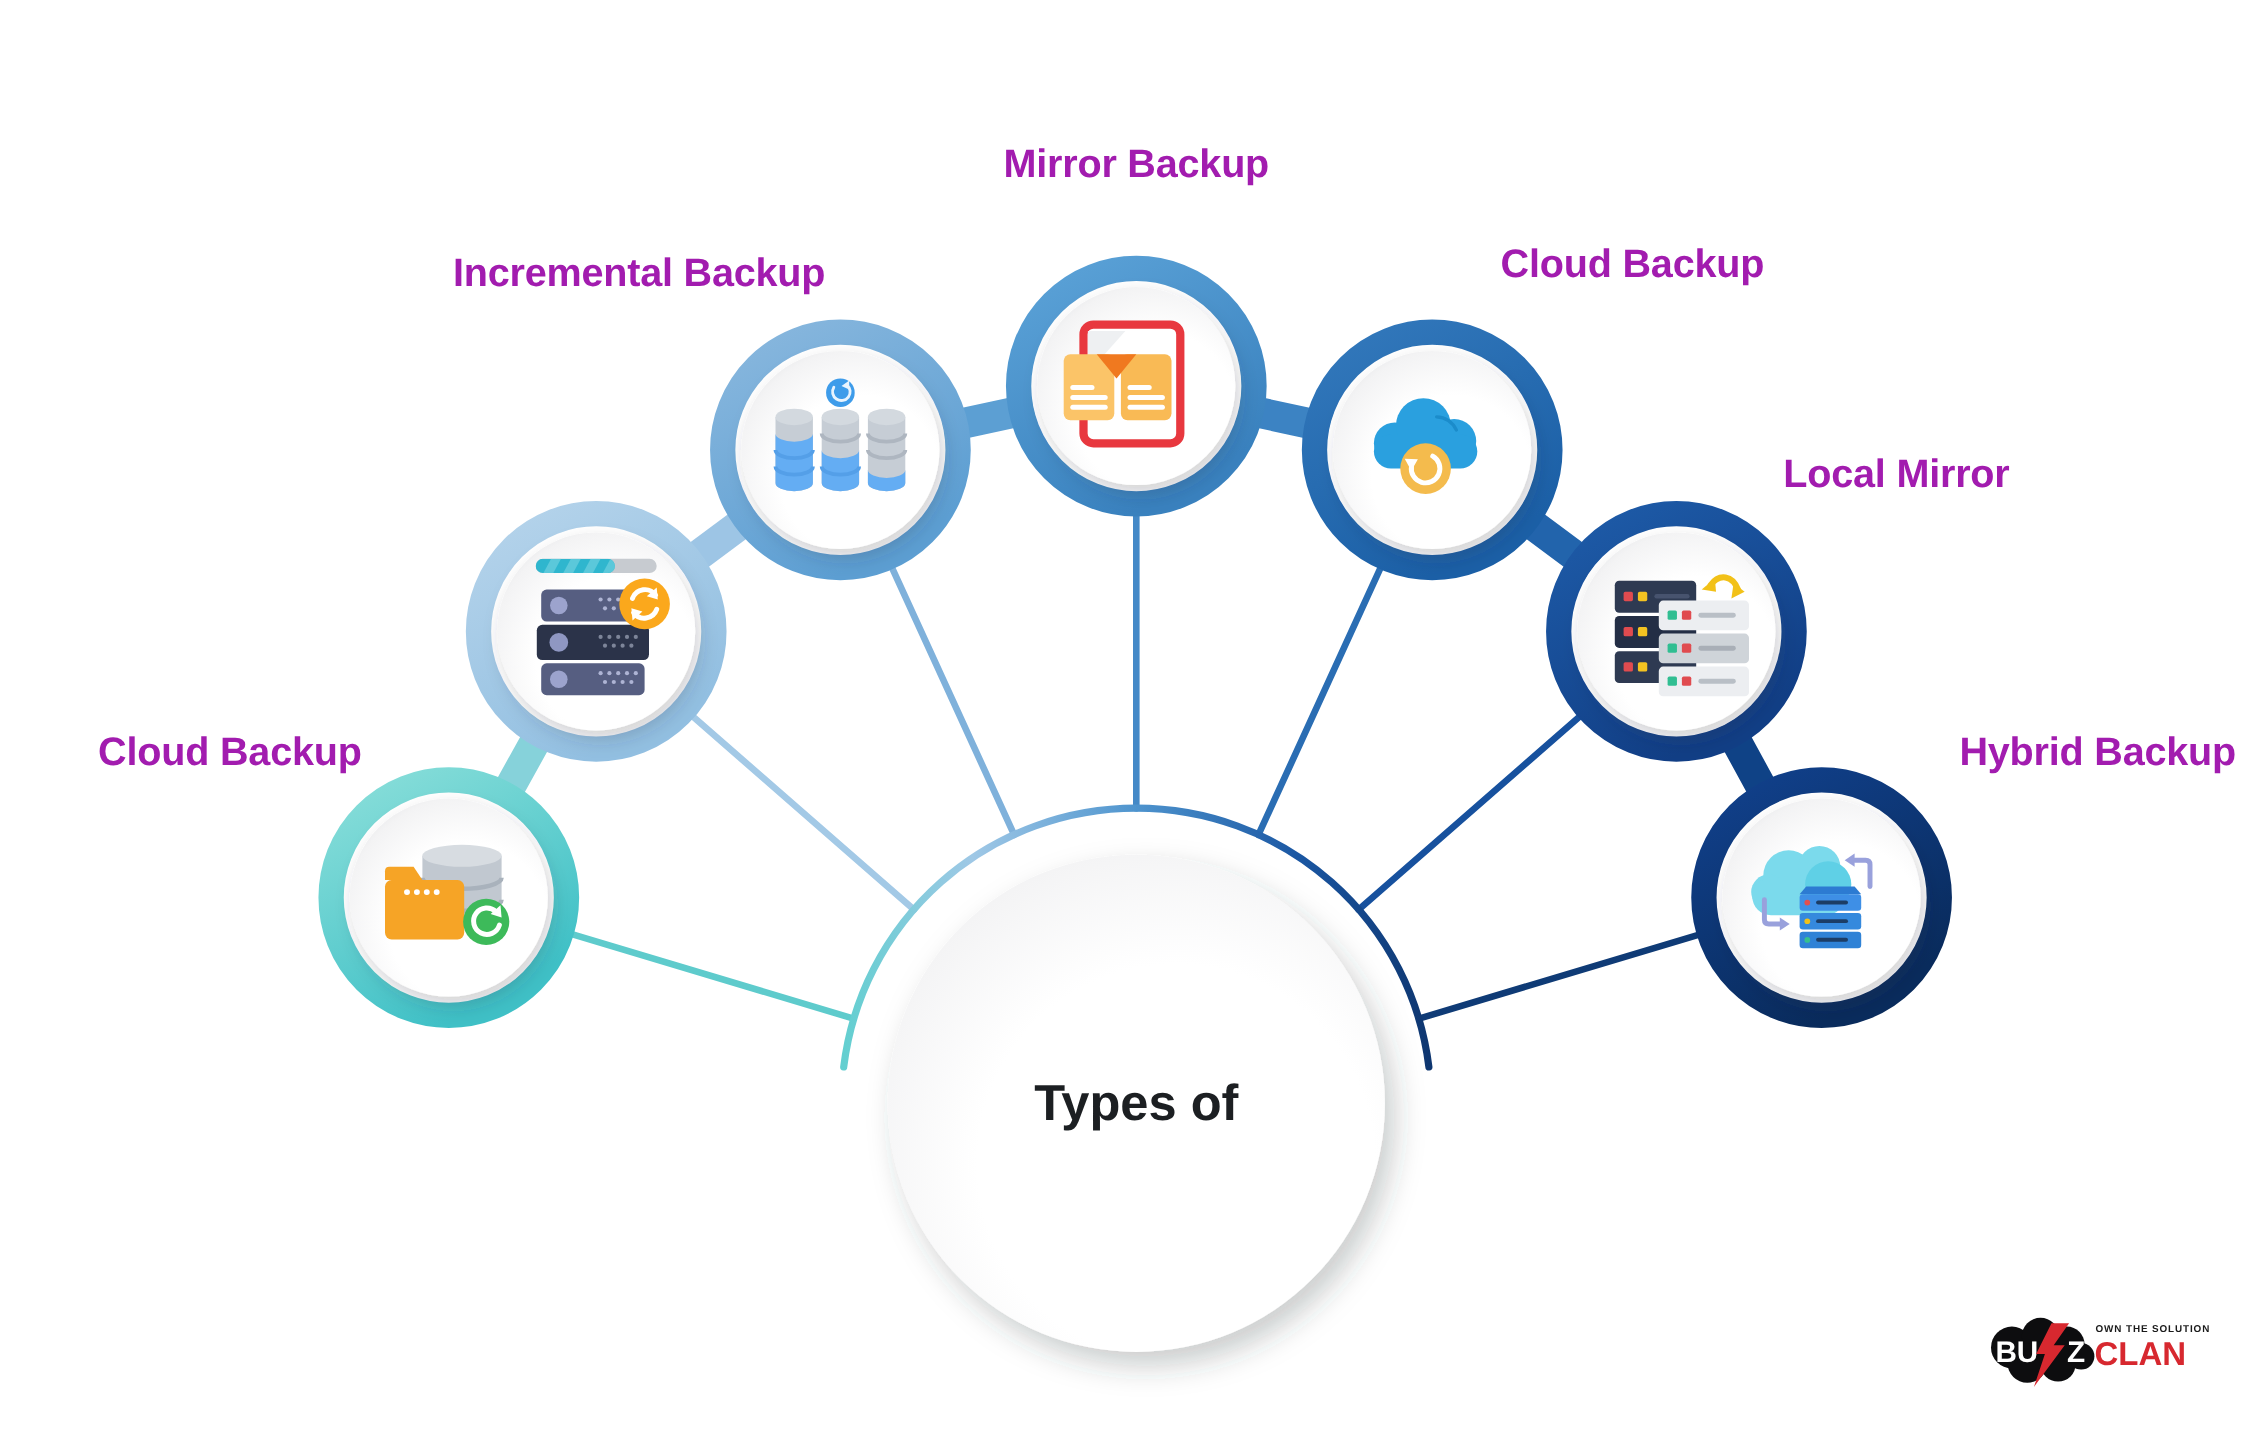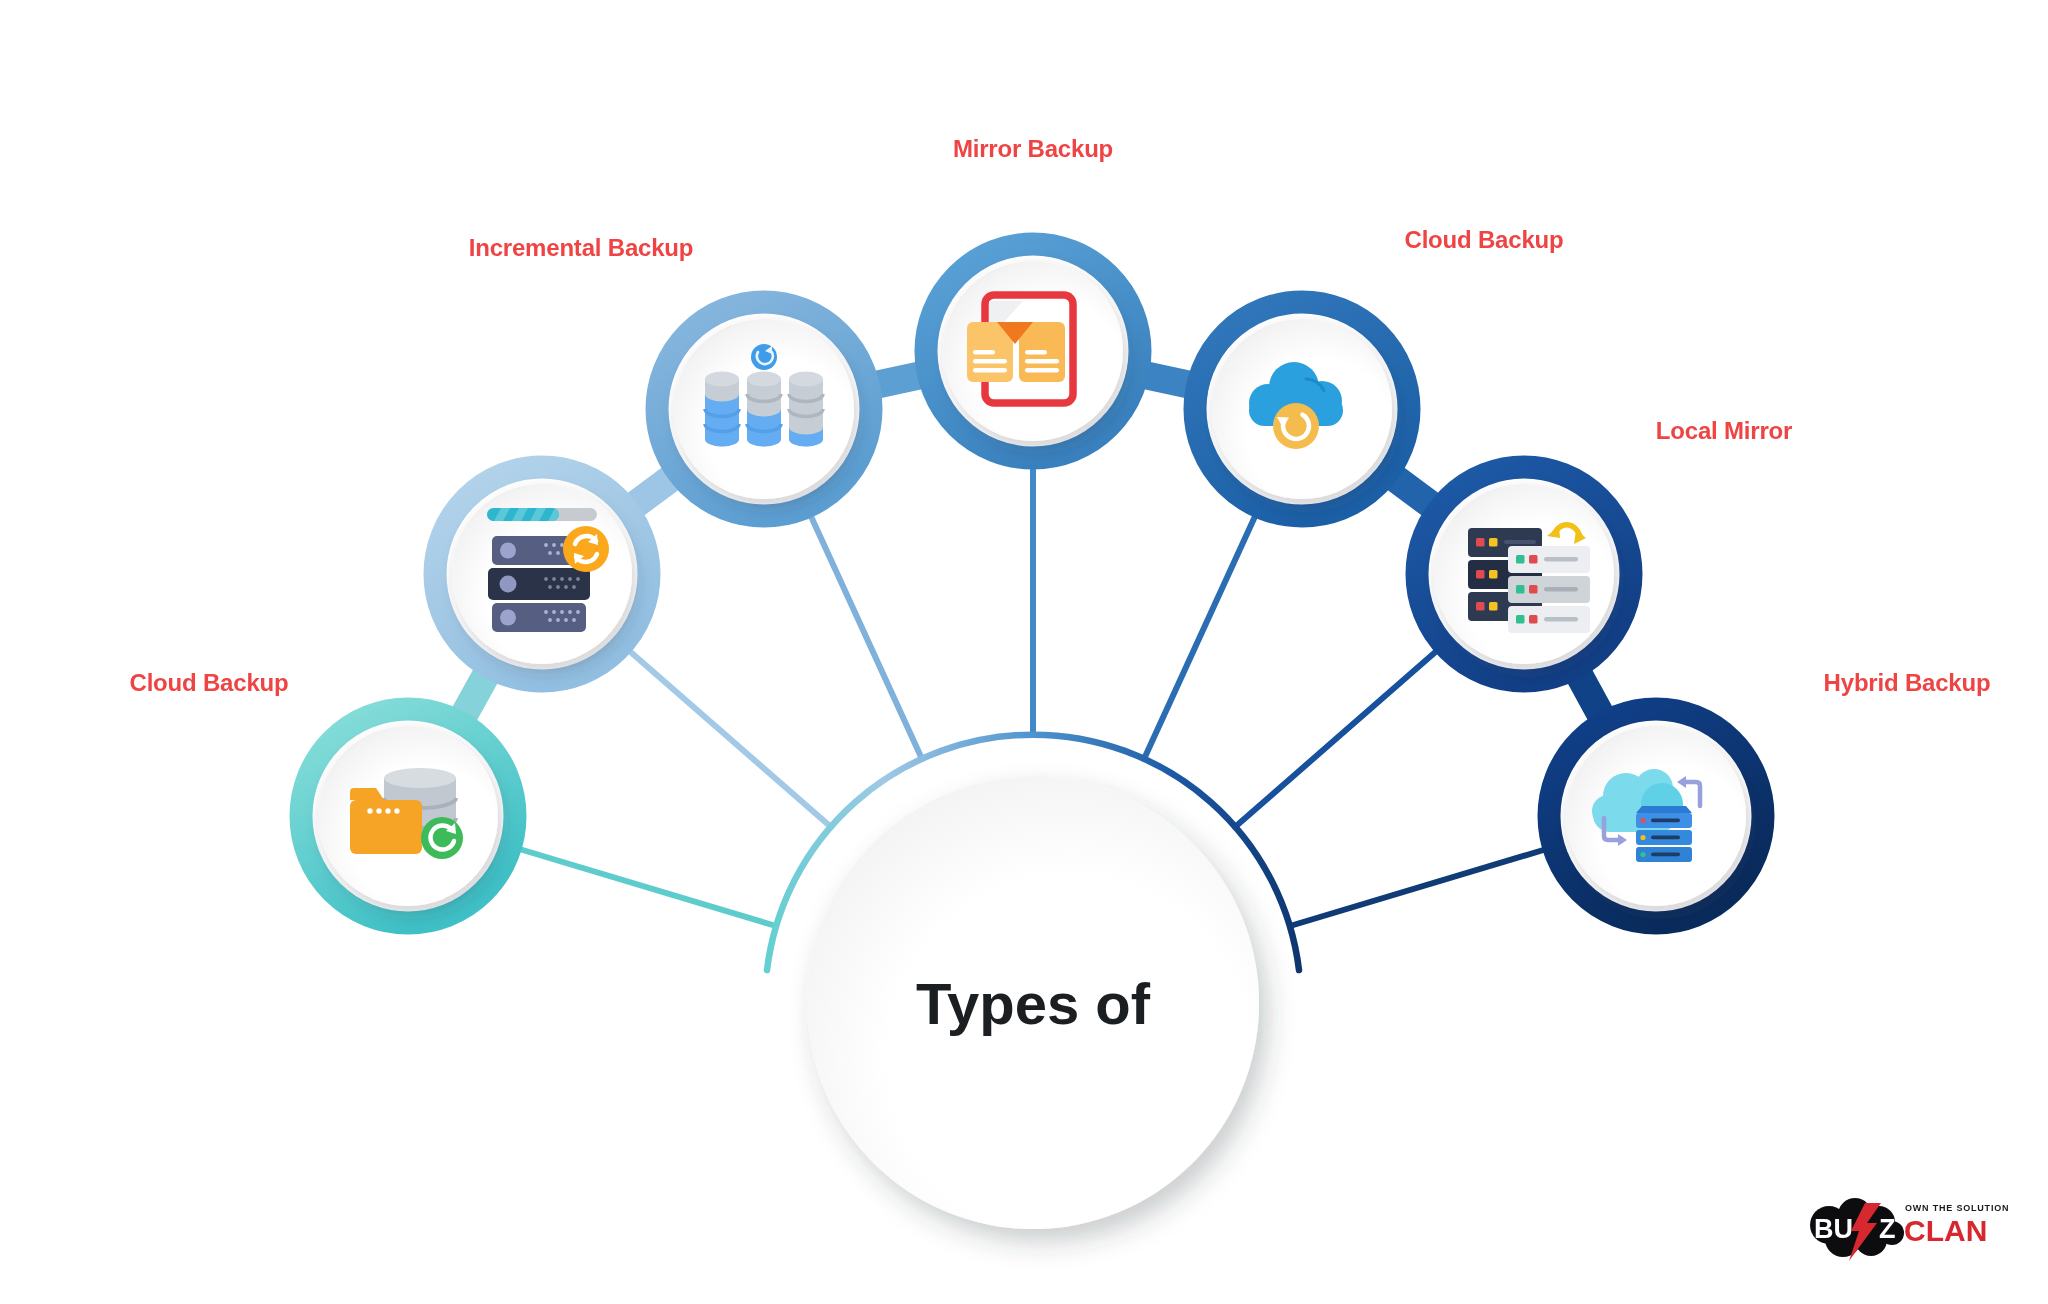--- a/index.html
+++ b/index.html
@@ -1,22 +1,22 @@
 <!DOCTYPE html>
 <html><head>
 <meta charset="utf-8">
 <style>
   html,body{margin:0;padding:0;background:#ffffff;}
   #canvas{position:relative;width:2048px;height:1304px;background:#ffffff;overflow:hidden;
           font-family:"Liberation Sans",sans-serif;}
   #diagram-svg{position:absolute;left:0;top:0;}
   .method-label{position:absolute;transform:translate(-50%,-50%);white-space:nowrap;
-    font-weight:700;font-size:24px;letter-spacing:-0.2px;color:#ef4444;}
+    font-weight:700;font-size:36px;letter-spacing:-0.2px;color:#a21caf;}
   .central-title{position:absolute;left:1033px;top:1003px;transform:translate(-50%,-50%);
-    text-align:center;font-weight:700;font-size:58px;line-height:57px;color:#1C1F22;}
+    text-align:center;font-weight:700;font-size:46px;line-height:57px;color:#1C1F22;}
   .central-title span{display:block;}
   #logo-box{position:absolute;left:1805px;top:1195px;width:210px;height:78px;}
   .buzz-text{font-family:"Liberation Sans",sans-serif;font-weight:700;font-size:27px;fill:#ffffff;}
   .clan-text{font-family:"Liberation Sans",sans-serif;font-weight:700;font-size:30px;fill:#D7282F;}
   .tagline-text{font-family:"Liberation Sans",sans-serif;font-weight:700;font-size:9px;
     letter-spacing:0.8px;fill:#1A1A1A;}
 </style>
 </head>
 <body>
 

